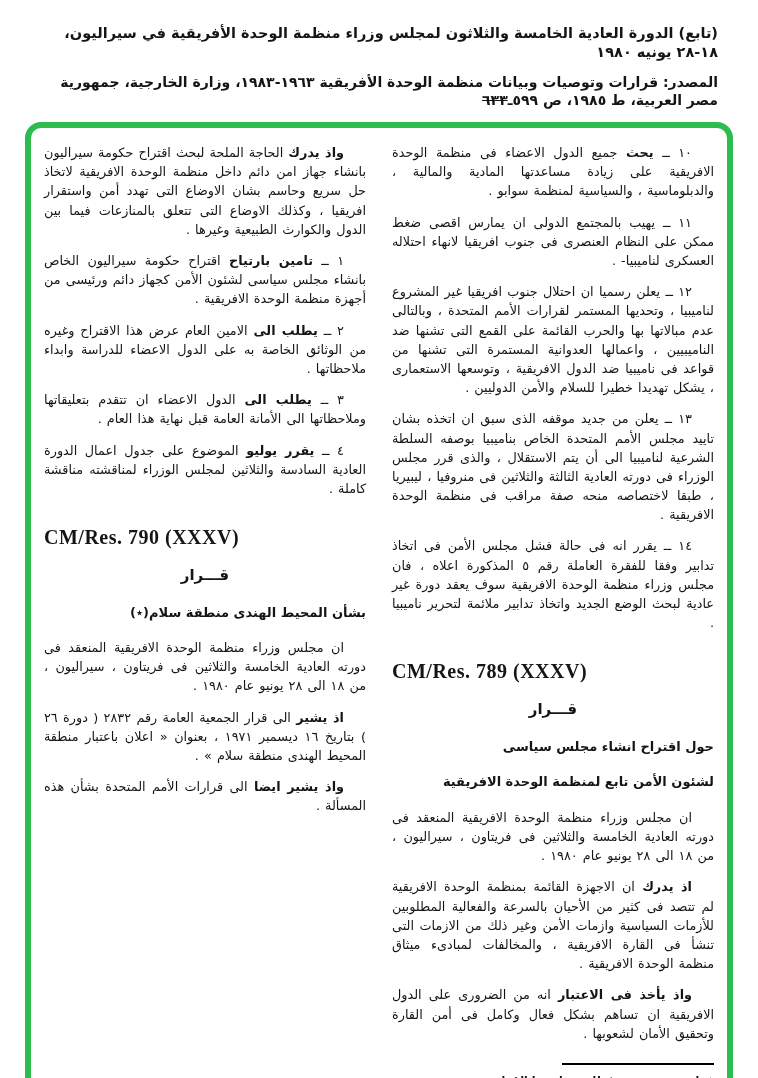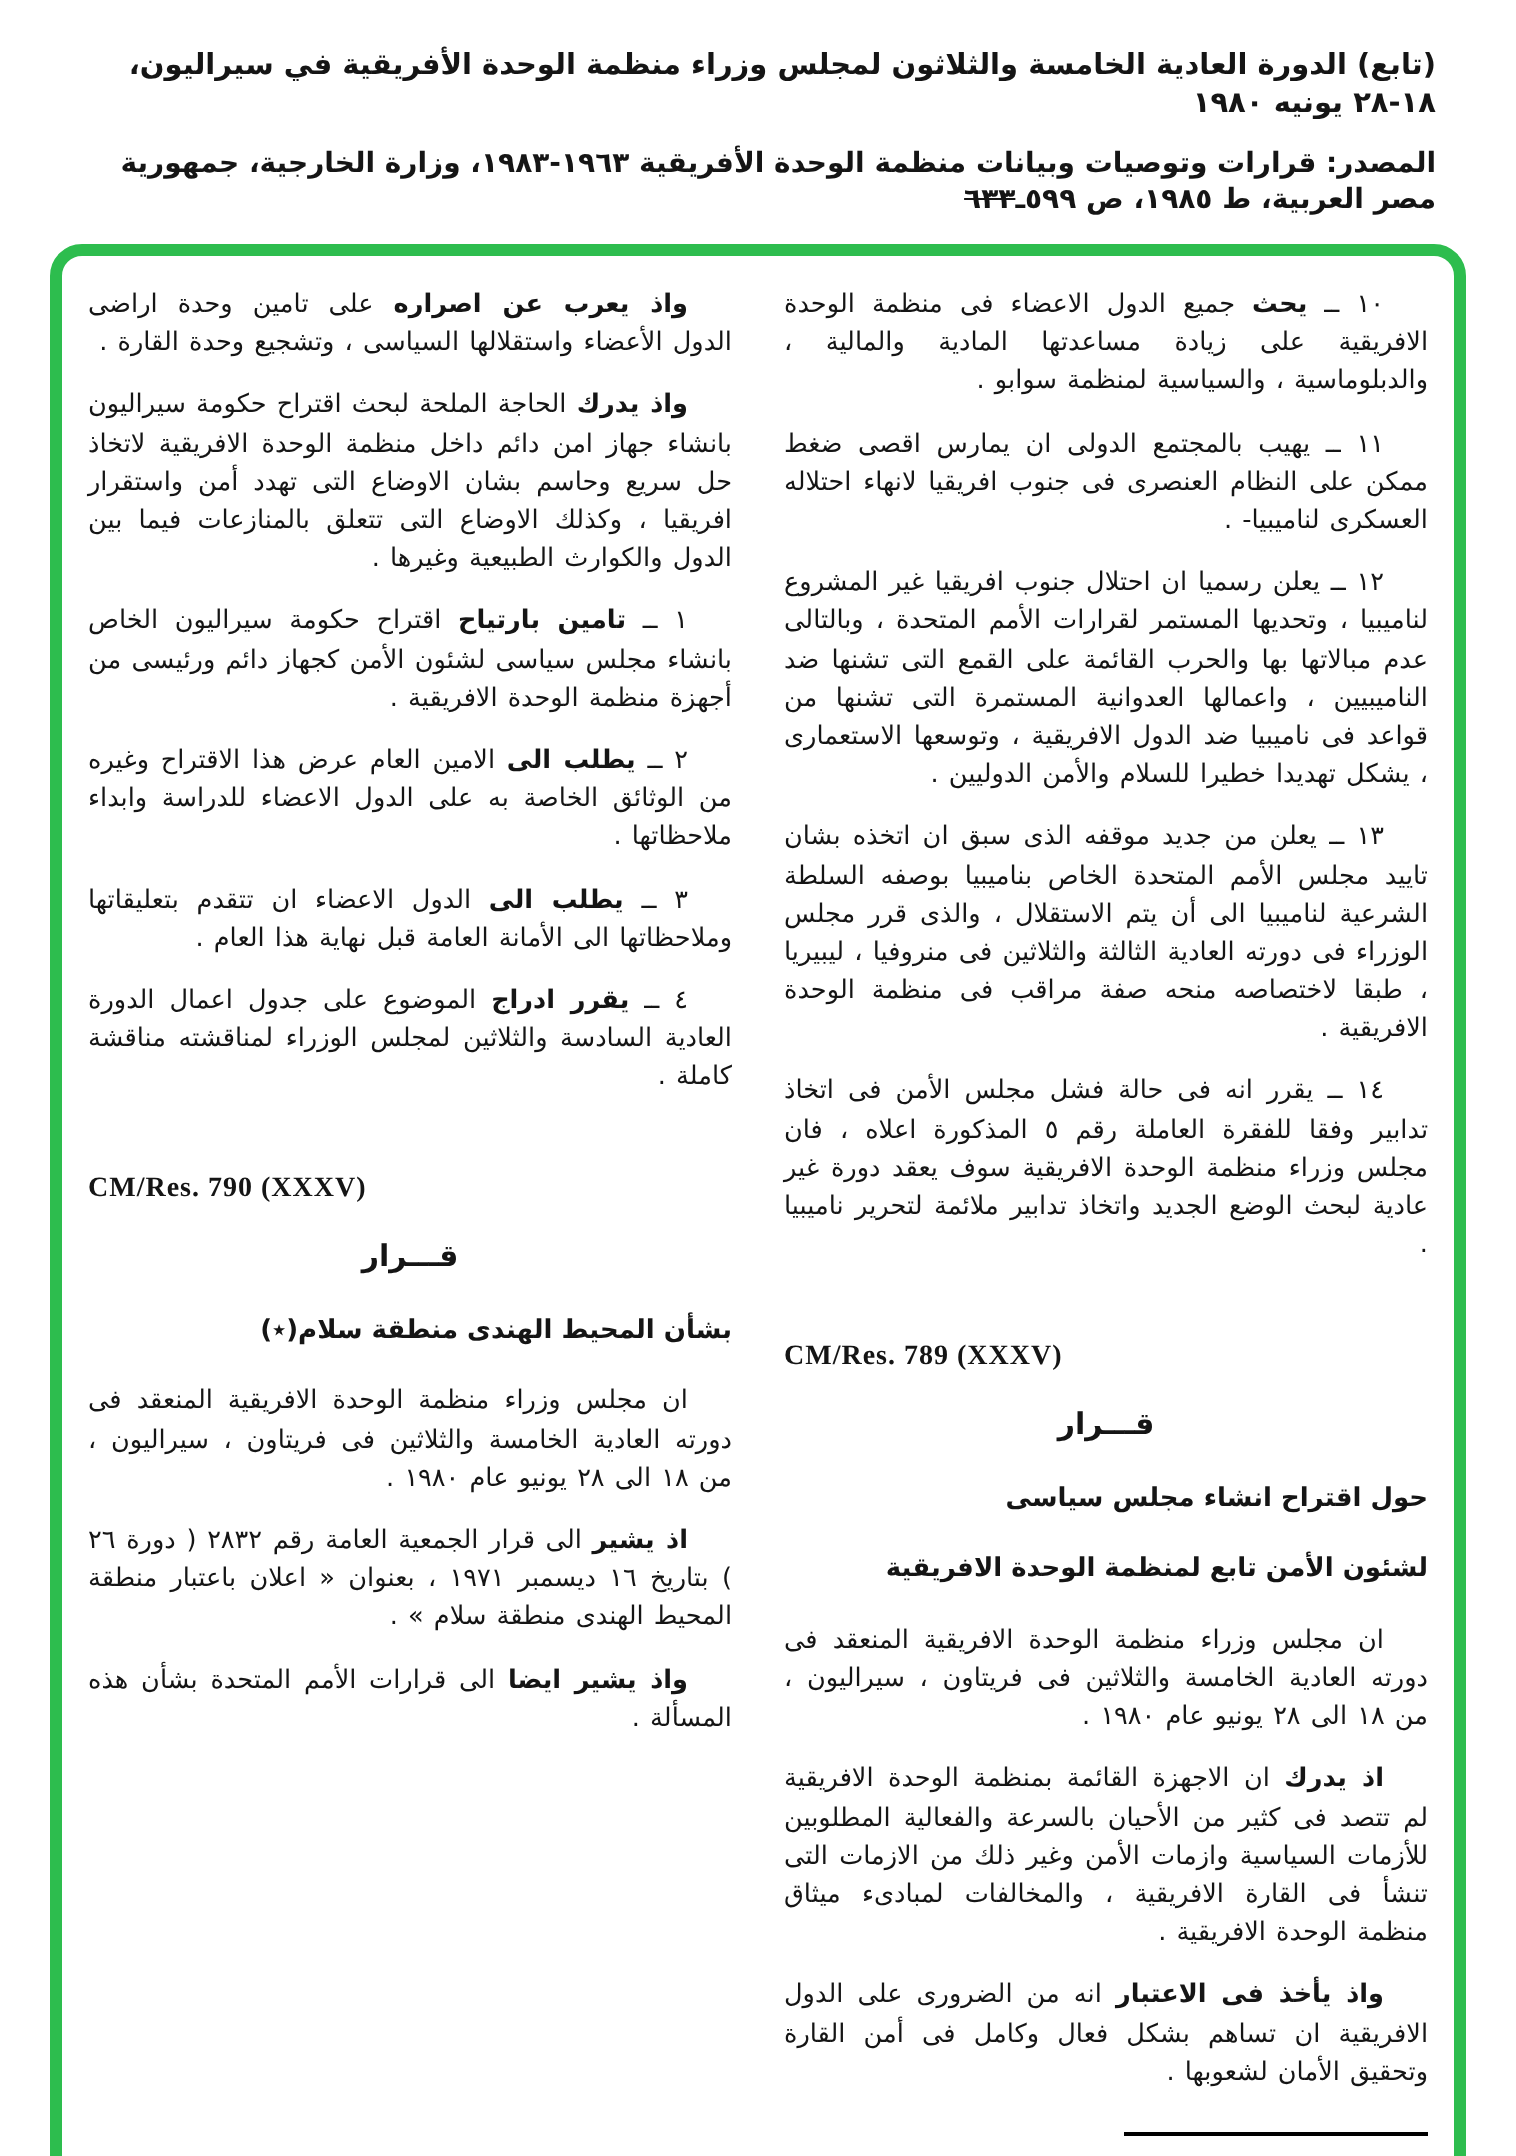--- a/index.html
+++ b/index.html
@@ -53,23 +53,23 @@
     margin:0 0 12px 0;
     text-indent:22px;
     word-spacing:1px;
   }
   .lead{font-weight:bold;}
   .res-ref{
     direction:ltr;
     text-align:left;
     font-family:"Liberation Serif","DejaVu Serif",serif;
     font-weight:bold;
-    font-size:14px;
+    font-size:20px;
     letter-spacing:0.5px;
-    margin:36px 0 12px 0;
+    margin:24px 0 12px 0;
   }
   .res-title{
     text-align:center;
     font-size:15px;
     font-weight:bold;
     margin:8px 0 16px 0;
   }
   .res-subtitle{
     text-align:right;
     font-size:13px;
@@ -158,46 +158,41 @@
         <div class="fn-text">
           <span class="fn-marker">٭</span>
           <span>ابدت جيبوتى تحفظات حول هذا القرار ..</span>
         </div>
       </div>
     </section>
 
     <section class="col">
       <p class="para">
         <span></span>
-        <span class="lead">واذ يعرب عن اصراره</span>
-        <span>على تامين وحدة اراضى الدول الأعضاء واستقلالها السياسى ، وتشجيع وحدة القارة .</span>
-      </p>
-      <p class="para">
-        <span></span>
         <span class="lead">واذ يدرك</span>
         <span>الحاجة الملحة لبحث اقتراح حكومة سيراليون بانشاء جهاز امن دائم داخل منظمة الوحدة الافريقية لاتخاذ حل سريع وحاسم بشان الاوضاع التى تهدد أمن واستقرار افريقيا ، وكذلك الاوضاع التى تتعلق بالمنازعات فيما بين الدول والكوارث الطبيعية وغيرها .</span>
       </p>
       <p class="para">
         <span>١ ــ</span>
         <span class="lead">تامين بارتياح</span>
         <span>اقتراح حكومة سيراليون الخاص بانشاء مجلس سياسى لشئون الأمن كجهاز دائم ورئيسى من أجهزة منظمة الوحدة الافريقية .</span>
       </p>
       <p class="para">
         <span>٢ ــ</span>
         <span class="lead">يطلب الى</span>
         <span>الامين العام عرض هذا الاقتراح وغيره من الوثائق الخاصة به على الدول الاعضاء للدراسة وابداء ملاحظاتها .</span>
       </p>
       <p class="para">
         <span>٣ ــ</span>
         <span class="lead">يطلب الى</span>
         <span>الدول الاعضاء ان تتقدم بتعليقاتها وملاحظاتها الى الأمانة العامة قبل نهاية هذا العام .</span>
       </p>
       <p class="para">
         <span>٤ ــ</span>
-        <span class="lead">يقرر ادراج</span>
+        <span class="lead">يقرر يوليو</span>
         <span>الموضوع على جدول اعمال الدورة العادية السادسة والثلاثين لمجلس الوزراء لمناقشته مناقشة كاملة .</span>
       </p>
 
       <div class="res-ref">CM/Res. 790 (XXXV)</div>
       <div class="res-title">قـــرار</div>
       <div class="res-subtitle">بشأن المحيط الهندى منطقة سلام(٭)</div>
 
       <p class="para">
         <span></span>
         <span class="lead"></span>

